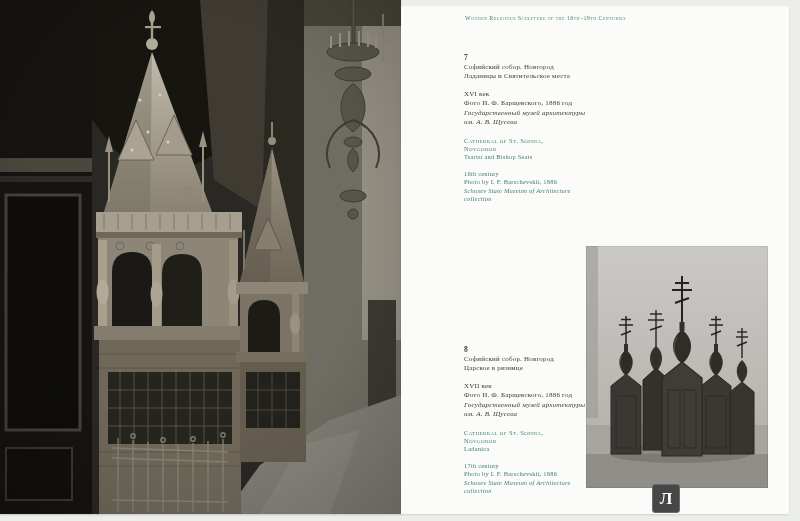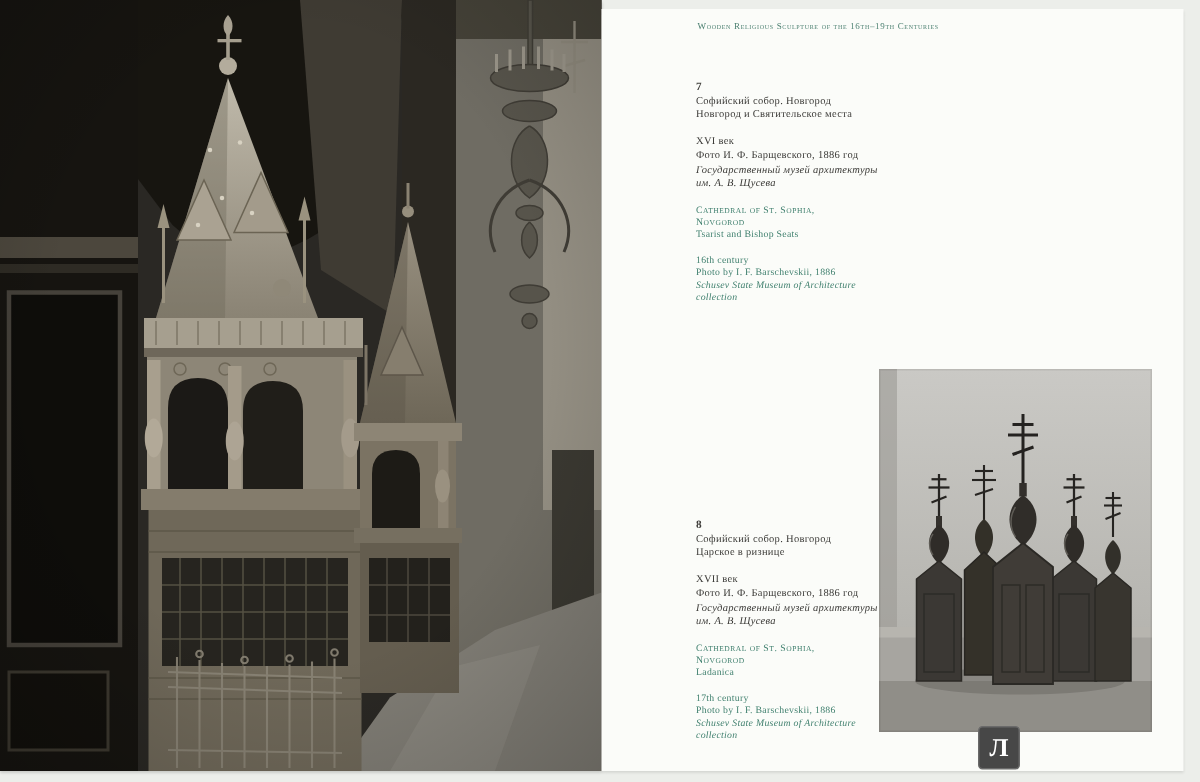--- a/index.html
+++ b/index.html
@@ -241,21 +241,21 @@
     </svg>
   </div>
 
   <div class="right-page">
 
     <div class="running-head">Wooden Religious Sculpture of the 16th–19th Centuries</div>
 
     <div class="entry entry-1">
       <div class="line num">7</div>
       <div class="line">Софийский собор. Новгород</div>
-      <div class="line">Новгород и Святительское места</div>
+      <div class="line">Ладаницы и Святительское места</div>
       <div class="gap8"></div>
       <div class="line">XVI век</div>
       <div class="line">Фото И. Ф. Барщевского, 1886 год</div>
       <div class="line it">Государственный музей архитектуры</div>
       <div class="line it">им. А. В. Щусева</div>
       <div class="gap9"></div>
       <div class="line green sc">Cathedral of St. Sophia,</div>
       <div class="line green sc">Novgorod</div>
       <div class="line green">Tsarist and Bishop Seats</div>
       <div class="gap8"></div>

